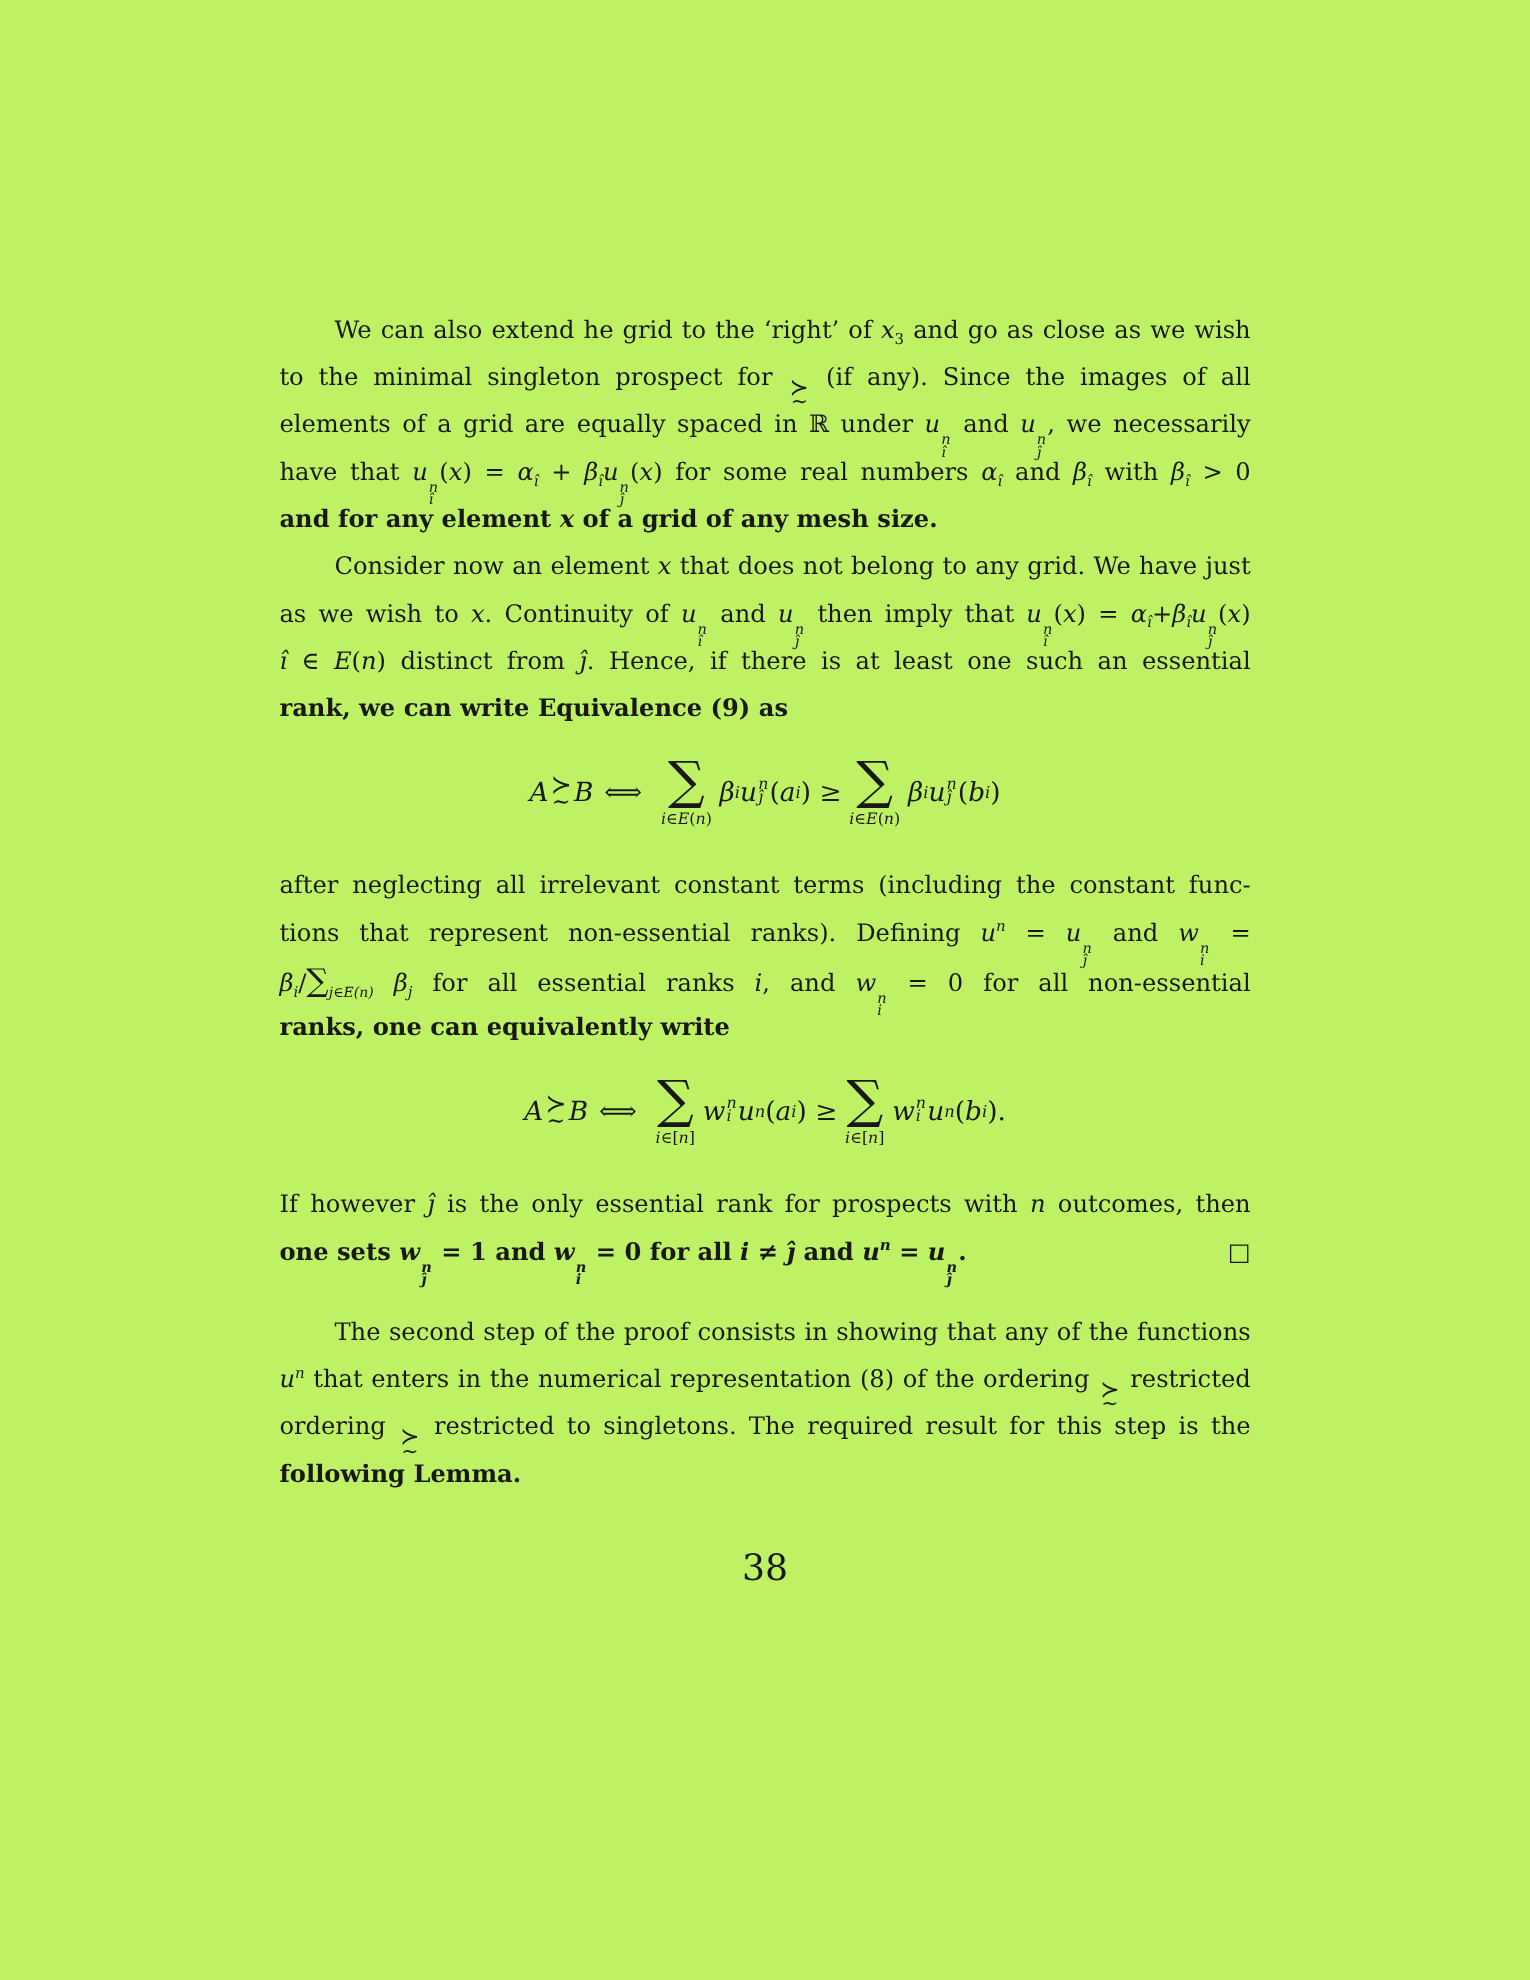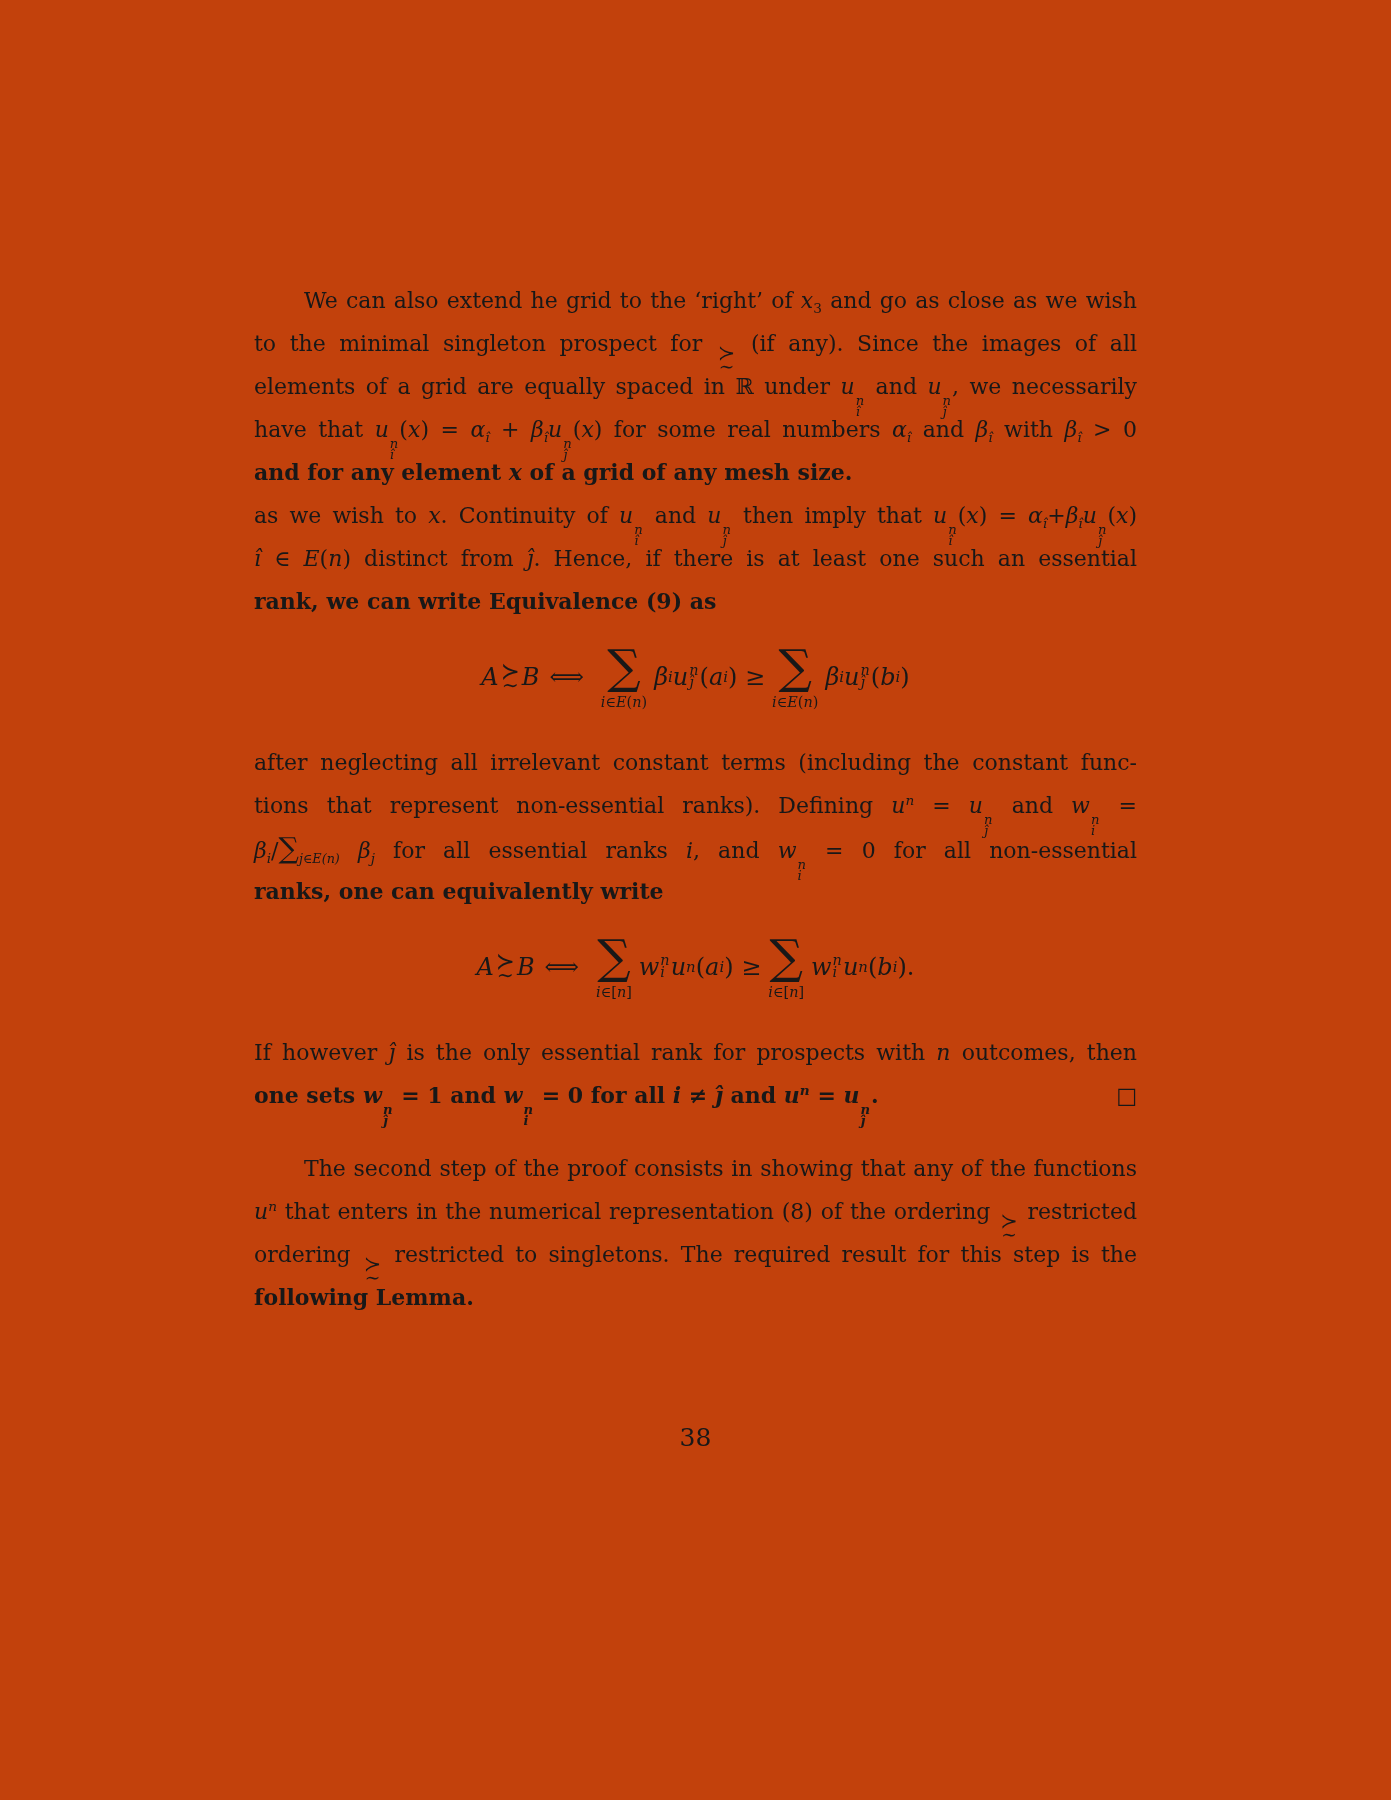--- a/index.html
+++ b/index.html
@@ -7,21 +7,21 @@
     padding: 0;
     background: #ffffff;
     width: 1391px;
     height: 1800px;
     overflow: hidden;
   }
   .paper-page {
     position: relative;
     width: 1391px;
     height: 1800px;
-    background: #c2410c;
+    background: #bef264;
     font-family: "DejaVu Serif", "Liberation Serif", serif;
     color: #181818;
   }
   .text-block {
     position: absolute;
     left: 254px;
     top: 279px;
     width: 883px;
     font-size: 22px;
     line-height: 43px;
@@ -101,24 +101,24 @@
     font-size: 0.6em;
     line-height: 1.15;
     margin-top: 2px;
   }
   .arr { margin: 0 10px; font-style: normal; }
   .isg { font-style: normal; font-size: 1.3em; }
   sub.lim2 { font-size: 0.58em; }
   .qed { float: right; font-style: normal; }
   .gap-before { margin-top: 30px; }
   .page-number {
-    margin-top: 104px;
+    margin-top: 48px;
     text-align: center;
     text-align-last: center;
-    font-size: 25px;
+    font-size: 33px;
     line-height: 30px;
   }
 </style>
 </head>
 <body>
 
 <div class="paper-page">
   <main class="text-block">
 
     <section class="para">
@@ -138,20 +138,21 @@
             <span>n</span>
             <span>î</span>
           </span>(<i>x</i>) = <i>α</i><sub>î</sub> + <i>β</i><sub>î</sub><i>u</i><span class="ss">
             <span>n</span>
             <span>ĵ</span>
           </span>(<i>x</i>) for some real numbers <i>α</i><sub>î</sub> and <i>β</i><sub>î</sub> with <i>β</i><sub>î</sub> &gt; 0</div>
         <div class="line last">and for any element <i>x</i> of a grid of any mesh size.</div>
       </section>
 
     <section class="para">
+        <div class="line first-indent">Consider now an element <i>x</i> that does not belong to any grid.  We have just</div>
         <div class="line">as we wish to <i>x</i>.  Continuity of <i>u</i><span class="ss">
             <span>n</span>
             <span>î</span>
           </span> and <i>u</i><span class="ss">
             <span>n</span>
             <span>ĵ</span>
           </span> then imply that <i>u</i><span class="ss">
             <span>n</span>
             <span>î</span>
           </span>(<i>x</i>) = <i>α</i><sub>î</sub>+<i>β</i><sub>î</sub><i>u</i><span class="ss">

